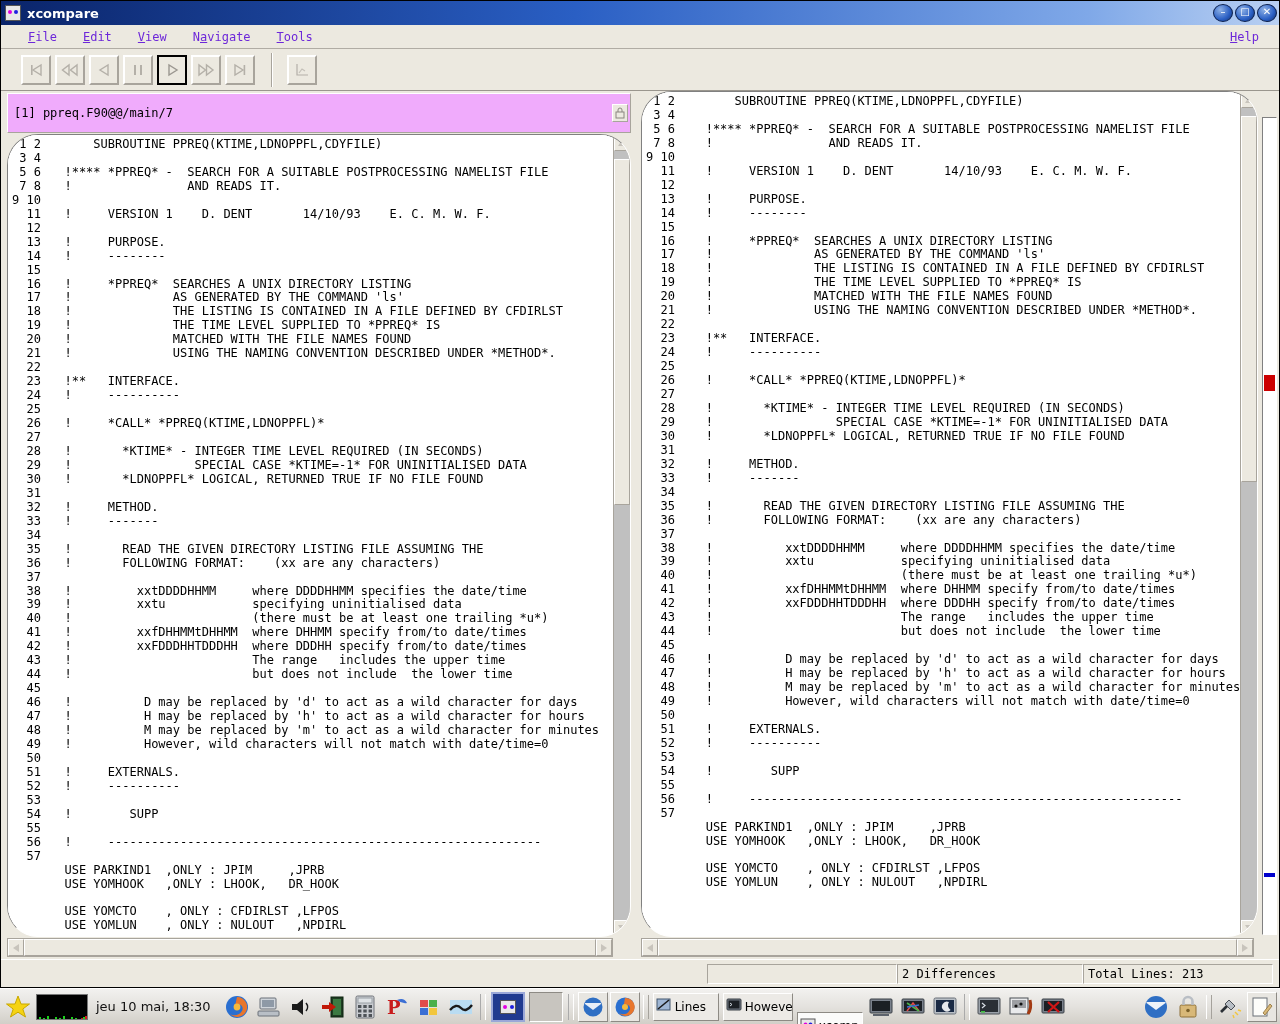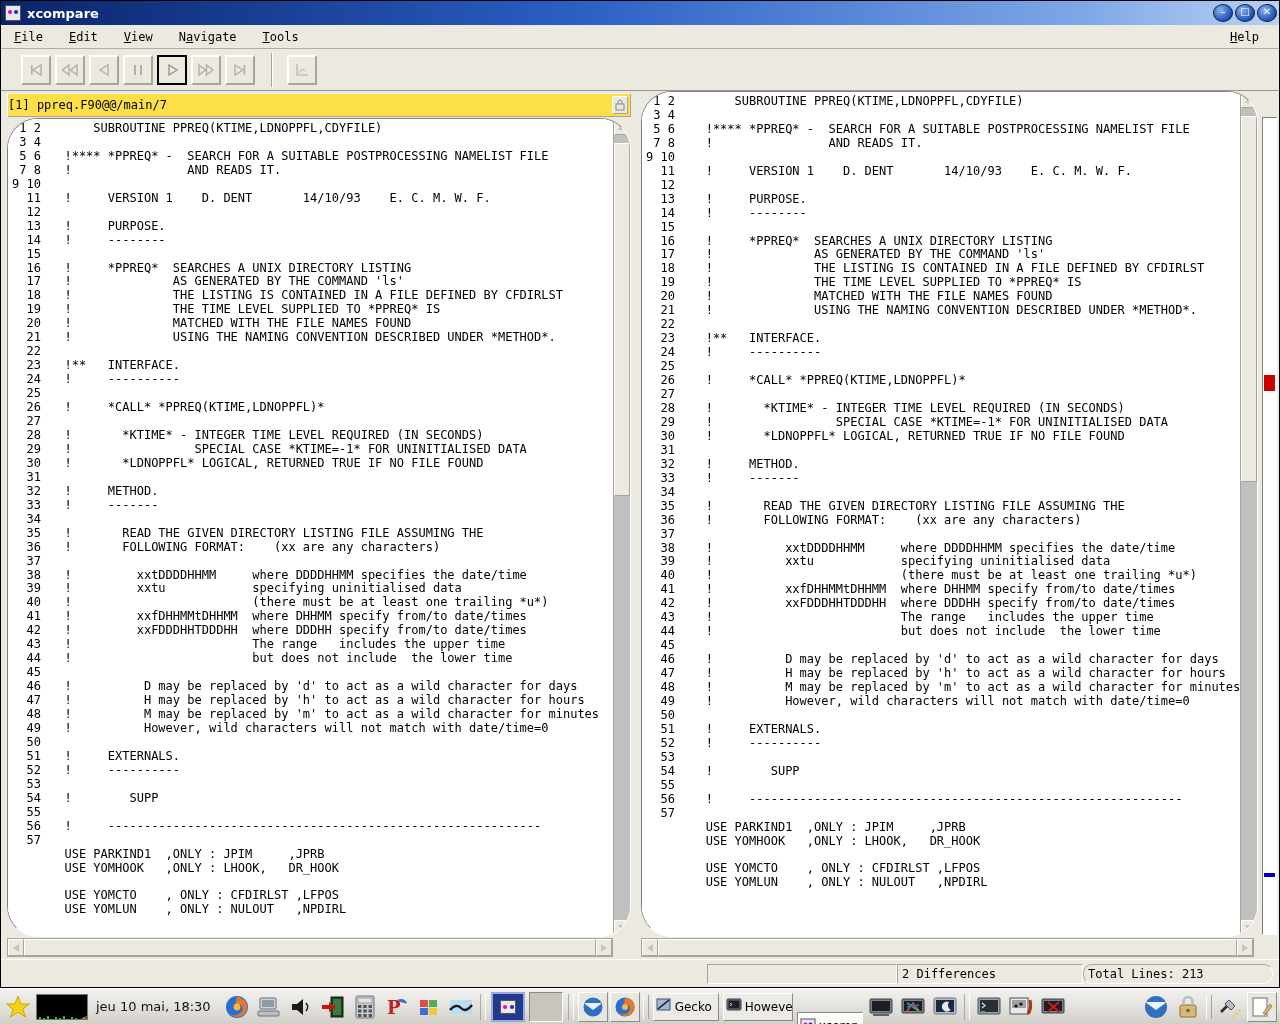--- a/index.html
+++ b/index.html
@@ -55,22 +55,22 @@
     font-family: "DejaVu Sans", sans-serif;
     position: relative;
   }
   .tb-btn span { position: relative; top: -1px; }
 
   
   .menubar {
     height: 24px; background: #ece9e0;
     border-bottom: 1px solid #b0aca4;
     display: flex; align-items: center;
-    flex: none;
-    font-size: 12px; color: #000000;
+    padding-left: 14px; flex: none;
+    font-size: 12px; color: #6d28d9;
     font-family: "DejaVu Sans Mono", monospace;
   }
   .menu-item { padding: 2px 13px; cursor: default; white-space: nowrap; }
   .menu-item u { text-decoration: underline; }
   .menu-spacer { flex: 1; }
   .menu-help { padding-right: 20px; }
 
   
   .toolbar {
     height: 42px; background: #ece9e0;
@@ -107,28 +107,28 @@
     position: relative;
   }
   .pane {
     display: flex; flex-direction: column;
     position: relative;
   }
   .pane-left  { width: 636px; }
   .pane-right { width: 644px; }
 
   .pane-header {
-    height: 24px; margin: 2px 4px 1px 6px;
+    height: 40px; margin: 2px 4px 1px 6px;
     display: flex; align-items: center;
-    background: #fde047;
+    background: #f0abfc;
     border-top: 1px solid #fff;
     border-left: 1px solid #fff;
     border-right: 1px solid #a8a49c;
     border-bottom: 1px solid #a8a49c;
-    padding: 0 2px 0 0;
+    padding: 0 2px 0 6px;
     flex: none;
   }
   .pane-title {
     flex: 1; font-size: 12px; color: #000;
     font-family: "DejaVu Sans Mono", monospace;
     white-space: nowrap; overflow: hidden;
   }
   .lock-btn {
     width: 16px; height: 18px;
     border-top: 1px solid #fff; border-left: 1px solid #fff;
@@ -236,21 +236,21 @@
   .status-cell {
     height: 20px;
     border-top: 1px solid #a8a49c; border-left: 1px solid #a8a49c;
     border-right: 1px solid #fff; border-bottom: 1px solid #fff;
     font-family: "DejaVu Sans Mono", monospace;
     font-size: 12px; color: #000;
     display: flex; align-items: center; padding: 4px 4px;
   }
   .status-blank { margin-left: 706px; width: 190px; }
   .status-diff  { width: 186px; }
-  .status-total { width: 190px; border-radius: 9px; }
+  .status-total { width: 190px; }
 
   
   #taskbar {
     position: absolute; left: 0; top: 988px;
     width: 1280px; height: 36px;
     background: linear-gradient(to bottom, #f2f1ef 0%, #e4e2de 50%, #d2cfc8 100%);
     border-top: 1px solid #fff;
     display: flex; align-items: center;
     padding: 0 2px;
   }
@@ -853,21 +853,21 @@
 
   <div class="tk-grip"></div>
 
   <div class="tk-win">
     <span>
       <svg width="16" height="16" viewBox="0 0 16 16">
           <rect x="1" y="2" width="13" height="11" fill="#9fb6d4" stroke="#43566f"></rect>
           <path d="M2 12 L13 3" stroke="#1a1a1a" stroke-width="1.6"></path>
         </svg>
     </span>
-    <span>Gecko</span>
+    <span>Lines</span>
   </div>
   <div class="tk-win">
     <span>
       <svg width="16" height="16" viewBox="0 0 16 16">
           <rect x="1" y="2" width="14" height="11" rx="1" fill="#6f7681" stroke="#3b4047"></rect>
           <rect x="2.5" y="3.5" width="11" height="8" fill="#1b1f24"></rect>
           <path d="M4 6 L6 7.5 L4 9" stroke="#cfd6de" stroke-width="1" fill="none"></path>
         </svg>
     </span>
     <span>However</span>

